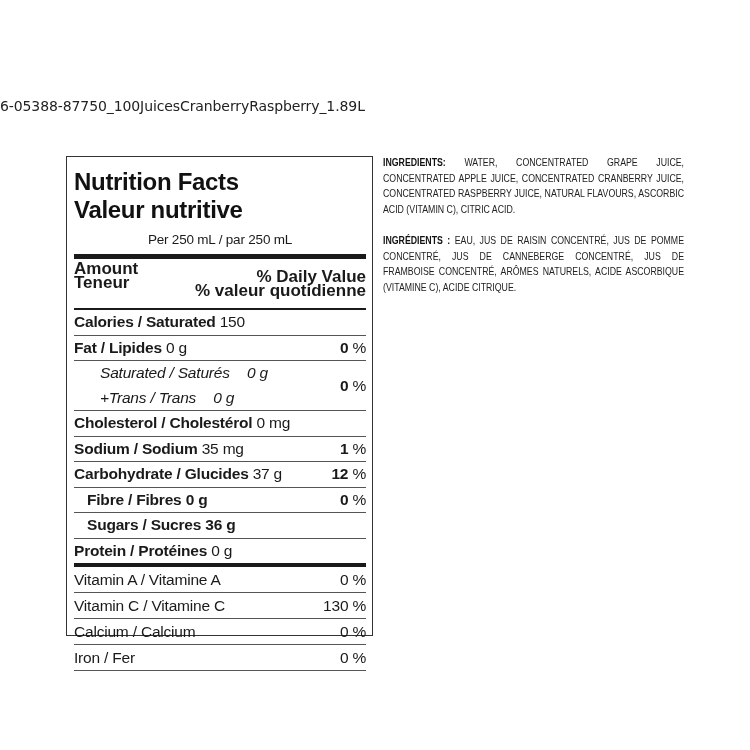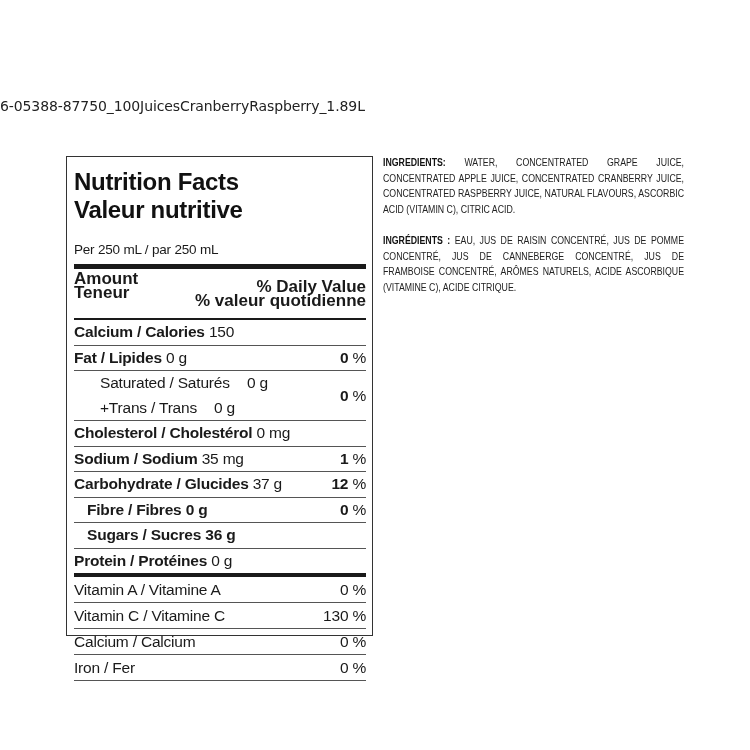--- a/index.html
+++ b/index.html
@@ -11,35 +11,35 @@
       position: absolute; left: 0; width: 750px; top: 98px; text-align: left;
       font-family: "DejaVu Sans", sans-serif; font-size: 14px; color: #222; letter-spacing: -0.1px;
     }
     .nf {
       position: absolute; left: 66px; top: 156px; width: 307px; height: 480px;
       border: 1.5px solid #333; box-sizing: border-box; padding: 0 6px 0 7px;
     }
     .nf-title {
       font-weight: bold; font-size: 24px; line-height: 28px; margin-top: 11px; letter-spacing: -0.3px; color: #111;
     }
-    .nf-per { font-size: 13.5px; margin-top: 18px; line-height: 16px; letter-spacing: -0.2px; }
+    .nf-per { font-size: 13.5px; margin-top: 8px; line-height: 16px; letter-spacing: -0.2px; text-align: center; }
     .rule-thick { height: 5px; background: #1a1a1a; margin-top: 6px; }
     .hdr { display: flex; justify-content: space-between; font-weight: bold; font-size: 17px; line-height: 14px; padding-top: 3px; padding-bottom: 10px; }
     .hdr .r { text-align: right; margin-top: 8px; }
     .rule-med { height: 2px; background: #1a1a1a; }
     .row {
       display: flex; justify-content: space-between; align-items: center;
       font-size: 15.5px; height: 24.5px; border-bottom: 1px solid #555; letter-spacing: -0.2px;
     }
     .row.last { border-bottom: none; text-align: right; }
     .row.indent .lbl { padding-left: 13px; font-weight: bold; }
     .row .b { font-weight: bold; }
     .pct b { font-weight: bold; }
     .row.double { height: 49px; }
-    .double .lbls { display: flex; flex-direction: column; justify-content: flex-start; height: 100%; }
+    .double .lbls { display: flex; flex-direction: column; justify-content: flex-start; height: 100%; font-style: italic; }
     .double .lbls span { padding-left: 13px; line-height: 24.5px; }
     .rule-vit { height: 4px; background: #1a1a1a; }
     .row.vit { height: 25px; border-bottom: 1px solid #555; }
     .ingr {
       position: absolute; left: 383px; width: 301px; font-family: "Liberation Sans", sans-serif;
       font-size: 10.2px; line-height: 15.5px; text-align: justify; transform: scaleX(0.86); transform-origin: left top;
       width: 350px; text-transform: uppercase; color: #222;
     }
     .ingr b { font-weight: bold; color: #111; }
     .ingr-en { top: 155px; }
@@ -61,21 +61,21 @@
       <div>Teneur</div>
     </div>
     <div class="r">
       <div>% Daily Value</div>
       <div>% valeur quotidienne</div>
     </div>
   </div>
   <div class="rule-med"></div>
 
   <div class="row">
-    <span class="lbl"><span class="b">Calcium / Calories</span> <span>150</span></span>
+    <span class="lbl"><span class="b">Calories / Saturated</span> <span>150</span></span>
   </div>
 
   <div class="row">
     <span class="lbl"><span class="b">Fat / Lipides</span> <span>0 g</span></span>
     <span class="pct"><b>0</b><span> %</span></span>
   </div>
 
   <div class="row double">
     <div class="lbls">
       <span><span>Saturated / Saturés</span> <span>0 g</span></span>

